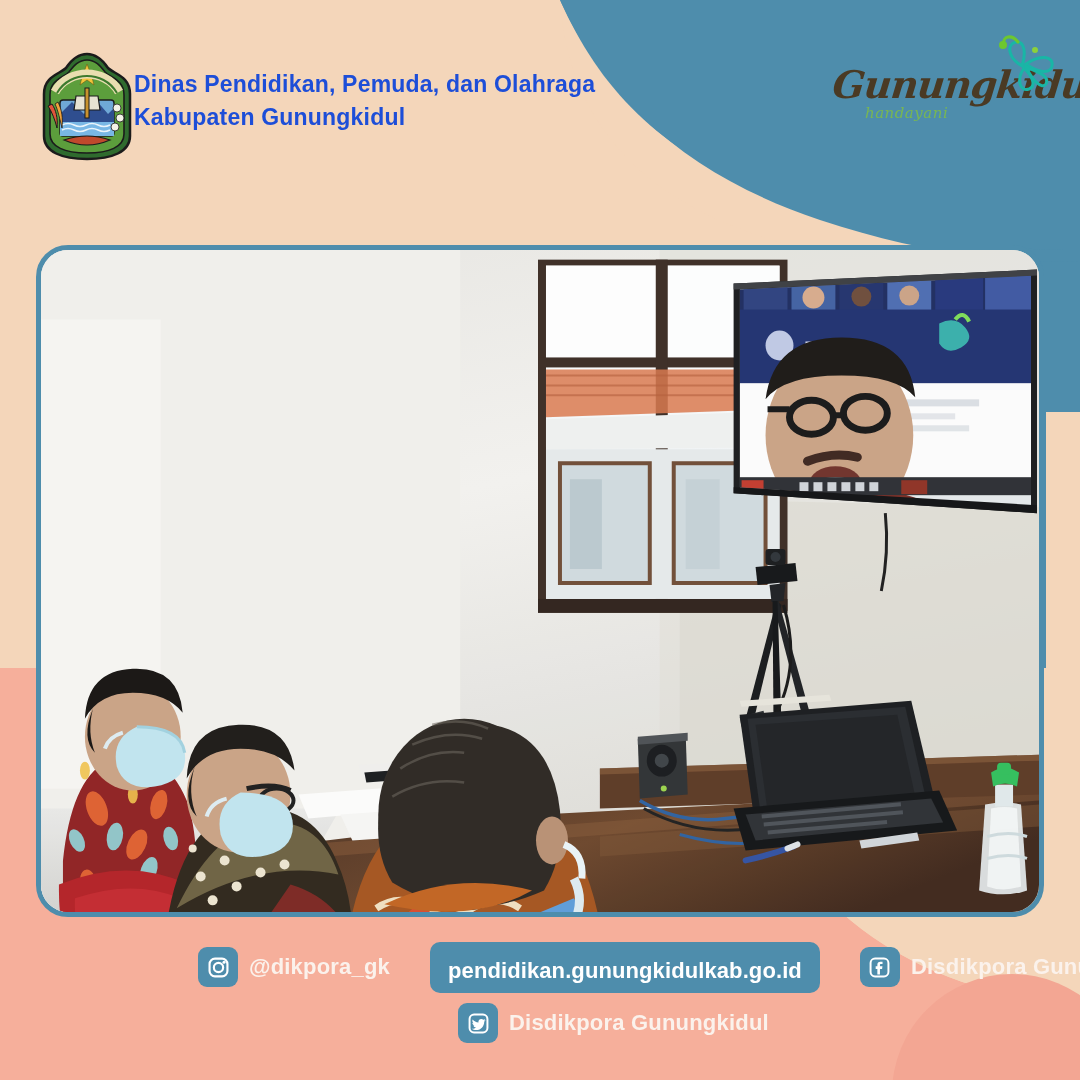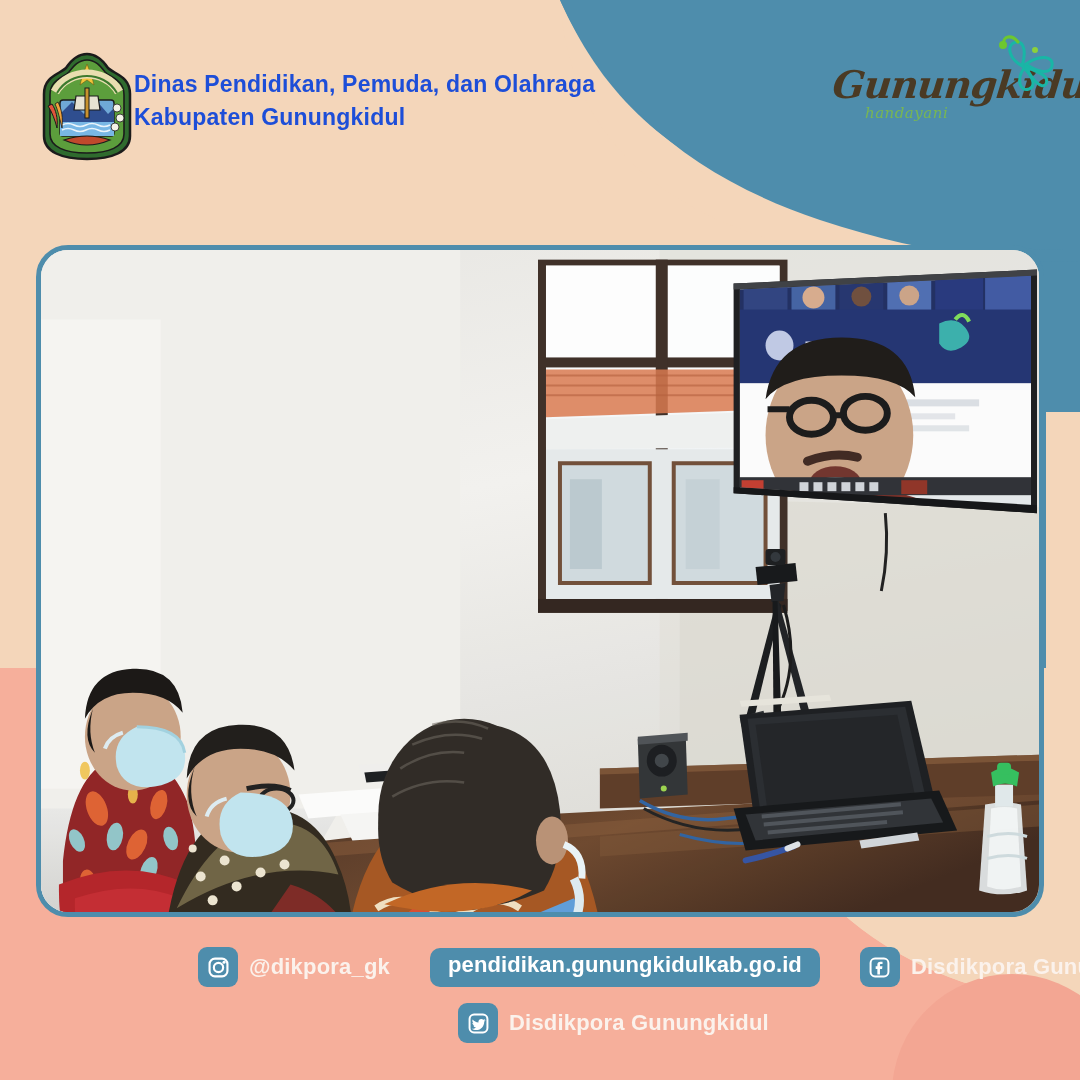--- a/index.html
+++ b/index.html
@@ -56,21 +56,21 @@
   .f-row2{left:430px;top:56px;height:54px;}
   .sicon{
     width:40px;height:40px;border-radius:9px;background:#4E8DAC;
     display:flex;align-items:center;justify-content:center;flex:none;
   }
   .f-text{
     color:#FBF2EC;font-weight:bold;font-size:22px;white-space:nowrap;
     letter-spacing:.2px;
   }
   .url-pill{
-    background:#4E8DAC;border-radius:10px;padding:4px 18px 9px;
+    background:#4E8DAC;border-radius:10px;padding:16px 18px 9px;
     color:#FFFFFF;font-weight:bold;font-size:22px;white-space:nowrap;
     letter-spacing:.1px;
   }
   .gap{width:18px;flex:none;}
 </style>
 </head>
 <body>
 
 <div class="stage">
 

